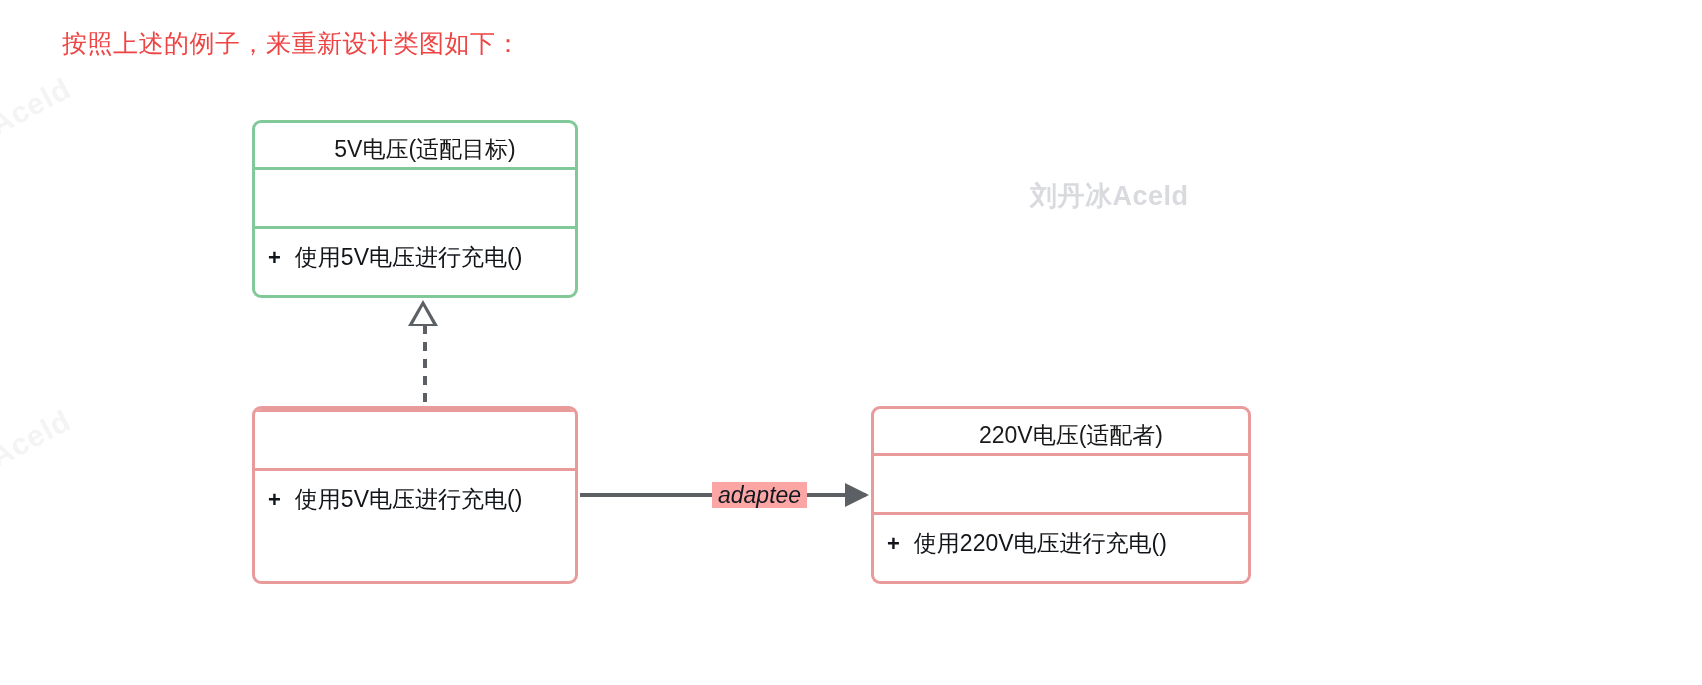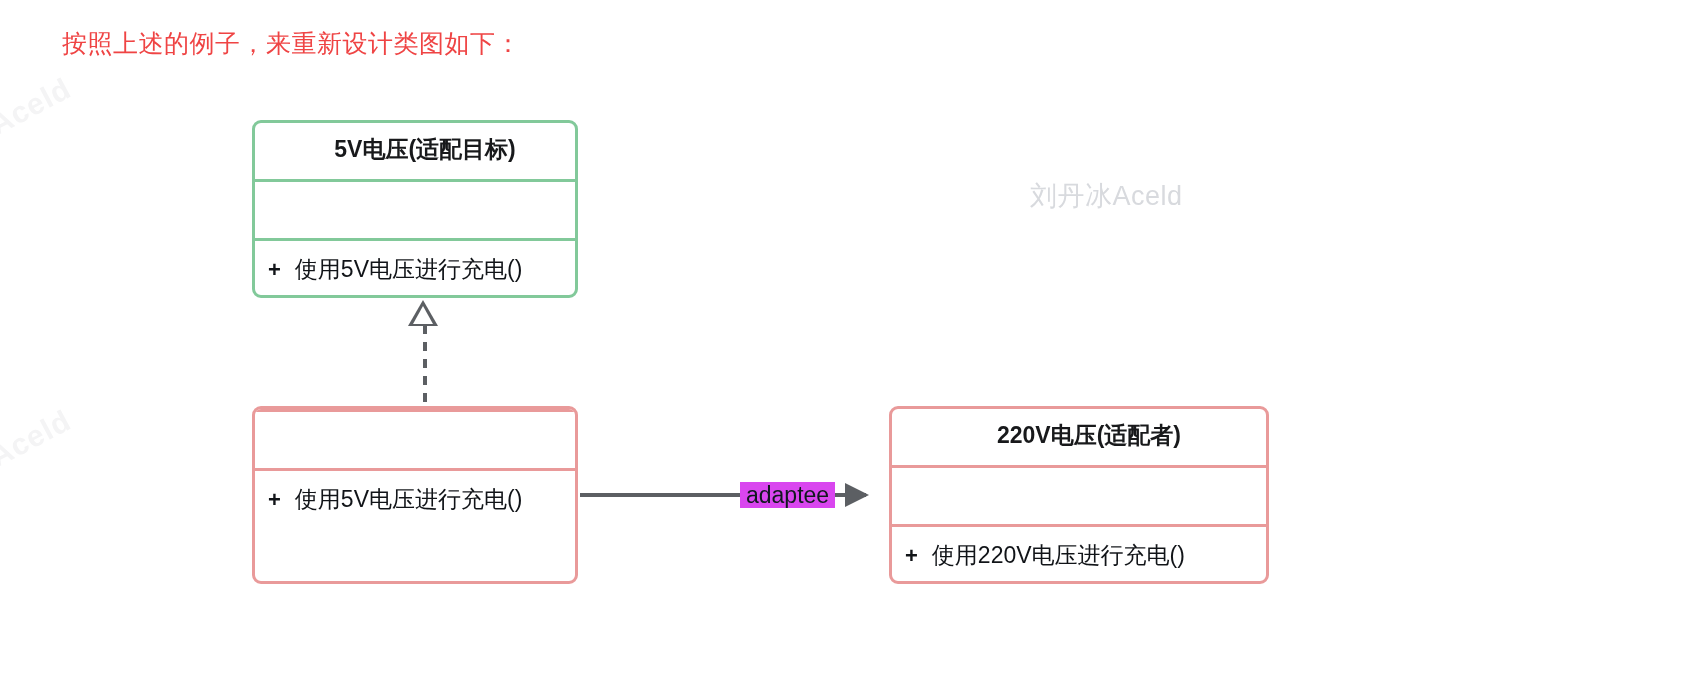--- a/index.html
+++ b/index.html
@@ -27,21 +27,21 @@
     color: #ef4444;
     white-space: nowrap;
   }
 
   
   .watermark-center {
     position: absolute;
     left: 1030px;
     top: 178px;
     font-size: 27px;
-    font-weight: normal;
+    font-weight: bold;
     color: #d8dade;
     letter-spacing: 0.5px;
     white-space: nowrap;
     user-select: none;
   }
   .watermark-edge {
     position: absolute;
     font-size: 30px;
     font-weight: bold;
     color: #f4f4f5;
@@ -68,25 +68,25 @@
     position: absolute;
     box-sizing: border-box;
     background: #ffffff;
     border-radius: 9px;
     border: 3px solid #82c99a;
     overflow: hidden;
   }
   .uml-class.theme-red { border-color: #e99a9a; }
 
   .uml-title {
-    height: 56px;
+    height: 44px;
     line-height: 52px;
     text-align: center;
     font-size: 23px;
-    font-weight: bold;
+    font-weight: normal;
     color: #18191b;
     white-space: nowrap;
     padding-left: 20px;
   }
   .uml-sep {
     height: 3px;
     background: #82c99a;
     width: 100%;
   }
   .theme-red .uml-sep { background: #e99a9a; }
@@ -110,21 +110,21 @@
   }
   .uml-visibility {
     font-weight: bold;
     font-size: 22px;
     margin-right: 14px;
   }
 
   
   #class-target  { left: 252px;  top: 120px; width: 326px; height: 178px; }
   #class-adapter { left: 252px;  top: 406px; width: 326px; height: 178px; }
-  #class-adaptee { left: 871px;  top: 406px; width: 380px; height: 178px; margin-left: 18px; }
+  #class-adaptee { left: 871px;  top: 406px; width: 380px; height: 178px; }
 
   
   .realization-line {
     position: absolute;
     left: 423px;
     top: 325px;
     width: 4px;
     height: 82px;
     background-image: linear-gradient(to bottom, #5c5f63 0, #5c5f63 9px, rgba(0,0,0,0) 9px, rgba(0,0,0,0) 17px);
     background-size: 4px 17px;
@@ -165,28 +165,29 @@
     left: 845px;
     top: 483px;
     width: 0;
     height: 0;
     border-top: 12px solid transparent;
     border-bottom: 12px solid transparent;
     border-left: 24px solid #5c5f63;
   }
   .assoc-label {
     position: absolute;
-    left: 740px;
+    left: 712px;
     top: 482px;
-    background: #d946ef;
+    background: #fca5a5;
     padding: 0 6px;
     font-size: 23px;
     color: #11181f;
     line-height: 26px;
     white-space: nowrap;
+    font-style: italic;
   }
 </style>
 </head>
 <body>
 
 <div class="page-heading">按照上述的例子，来重新设计类图如下：</div>
 
 <div class="watermark-edge wm-a">Aceld</div>
 <div class="watermark-edge wm-b">Aceld</div>
 <div class="watermark-center">刘丹冰Aceld</div>

